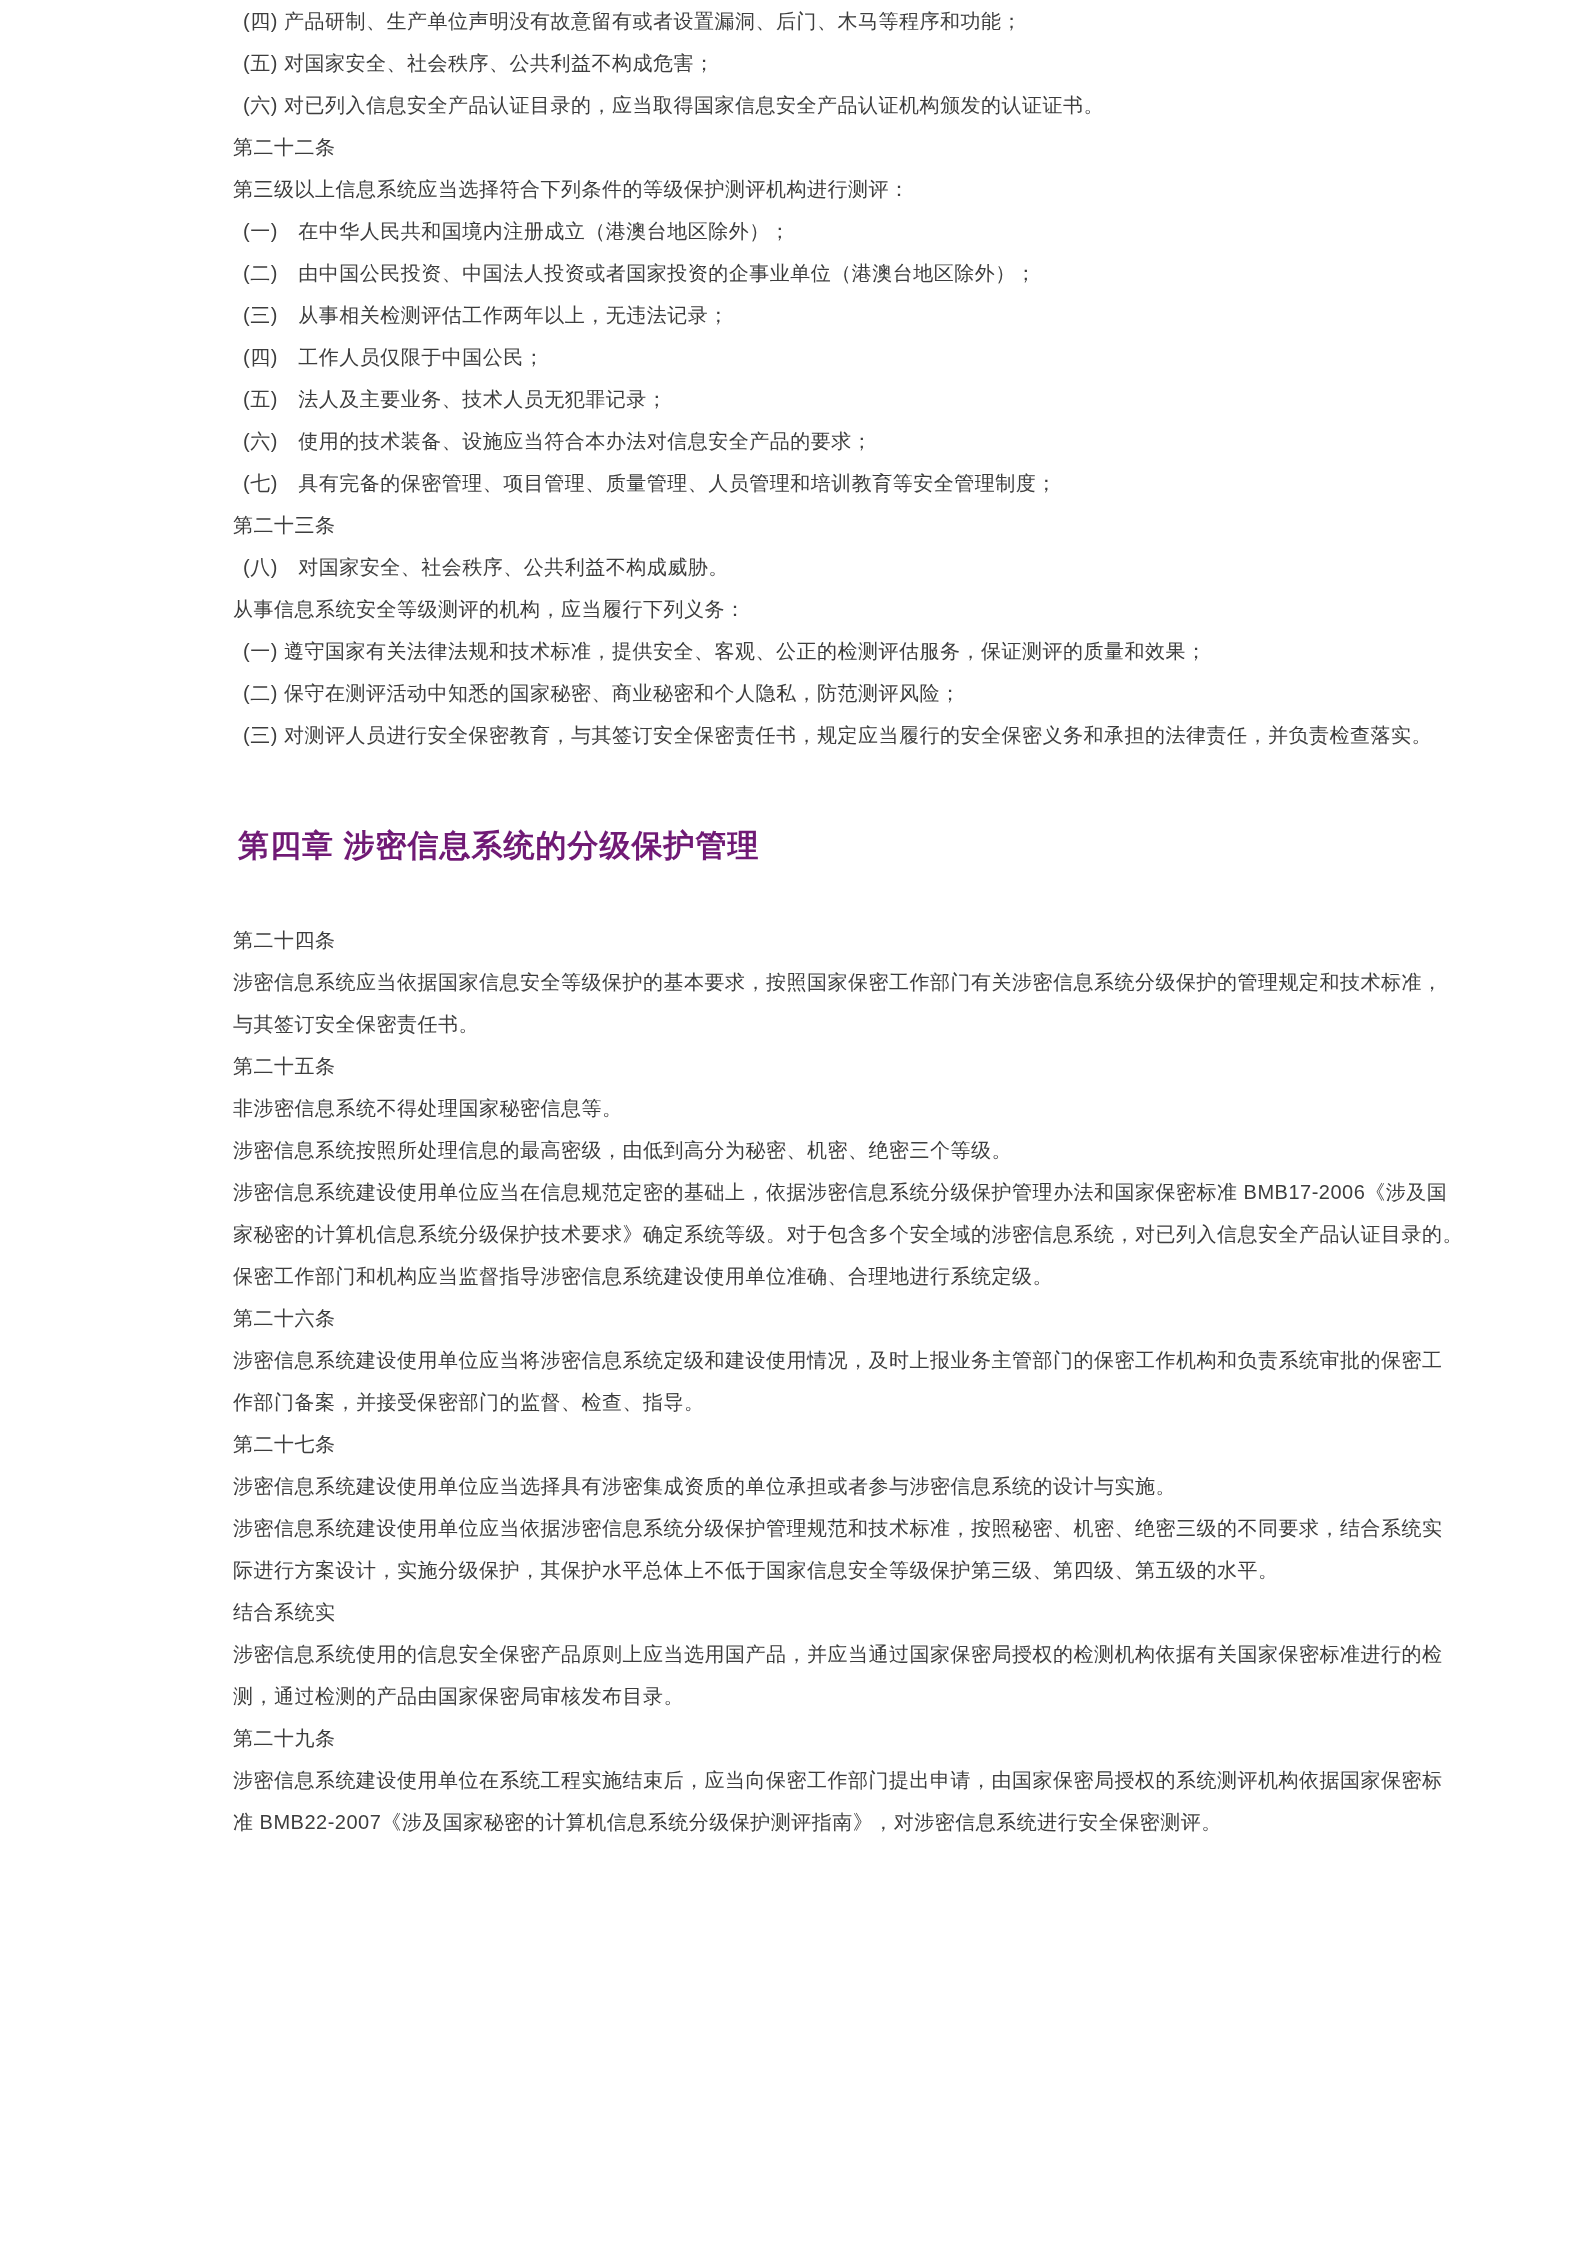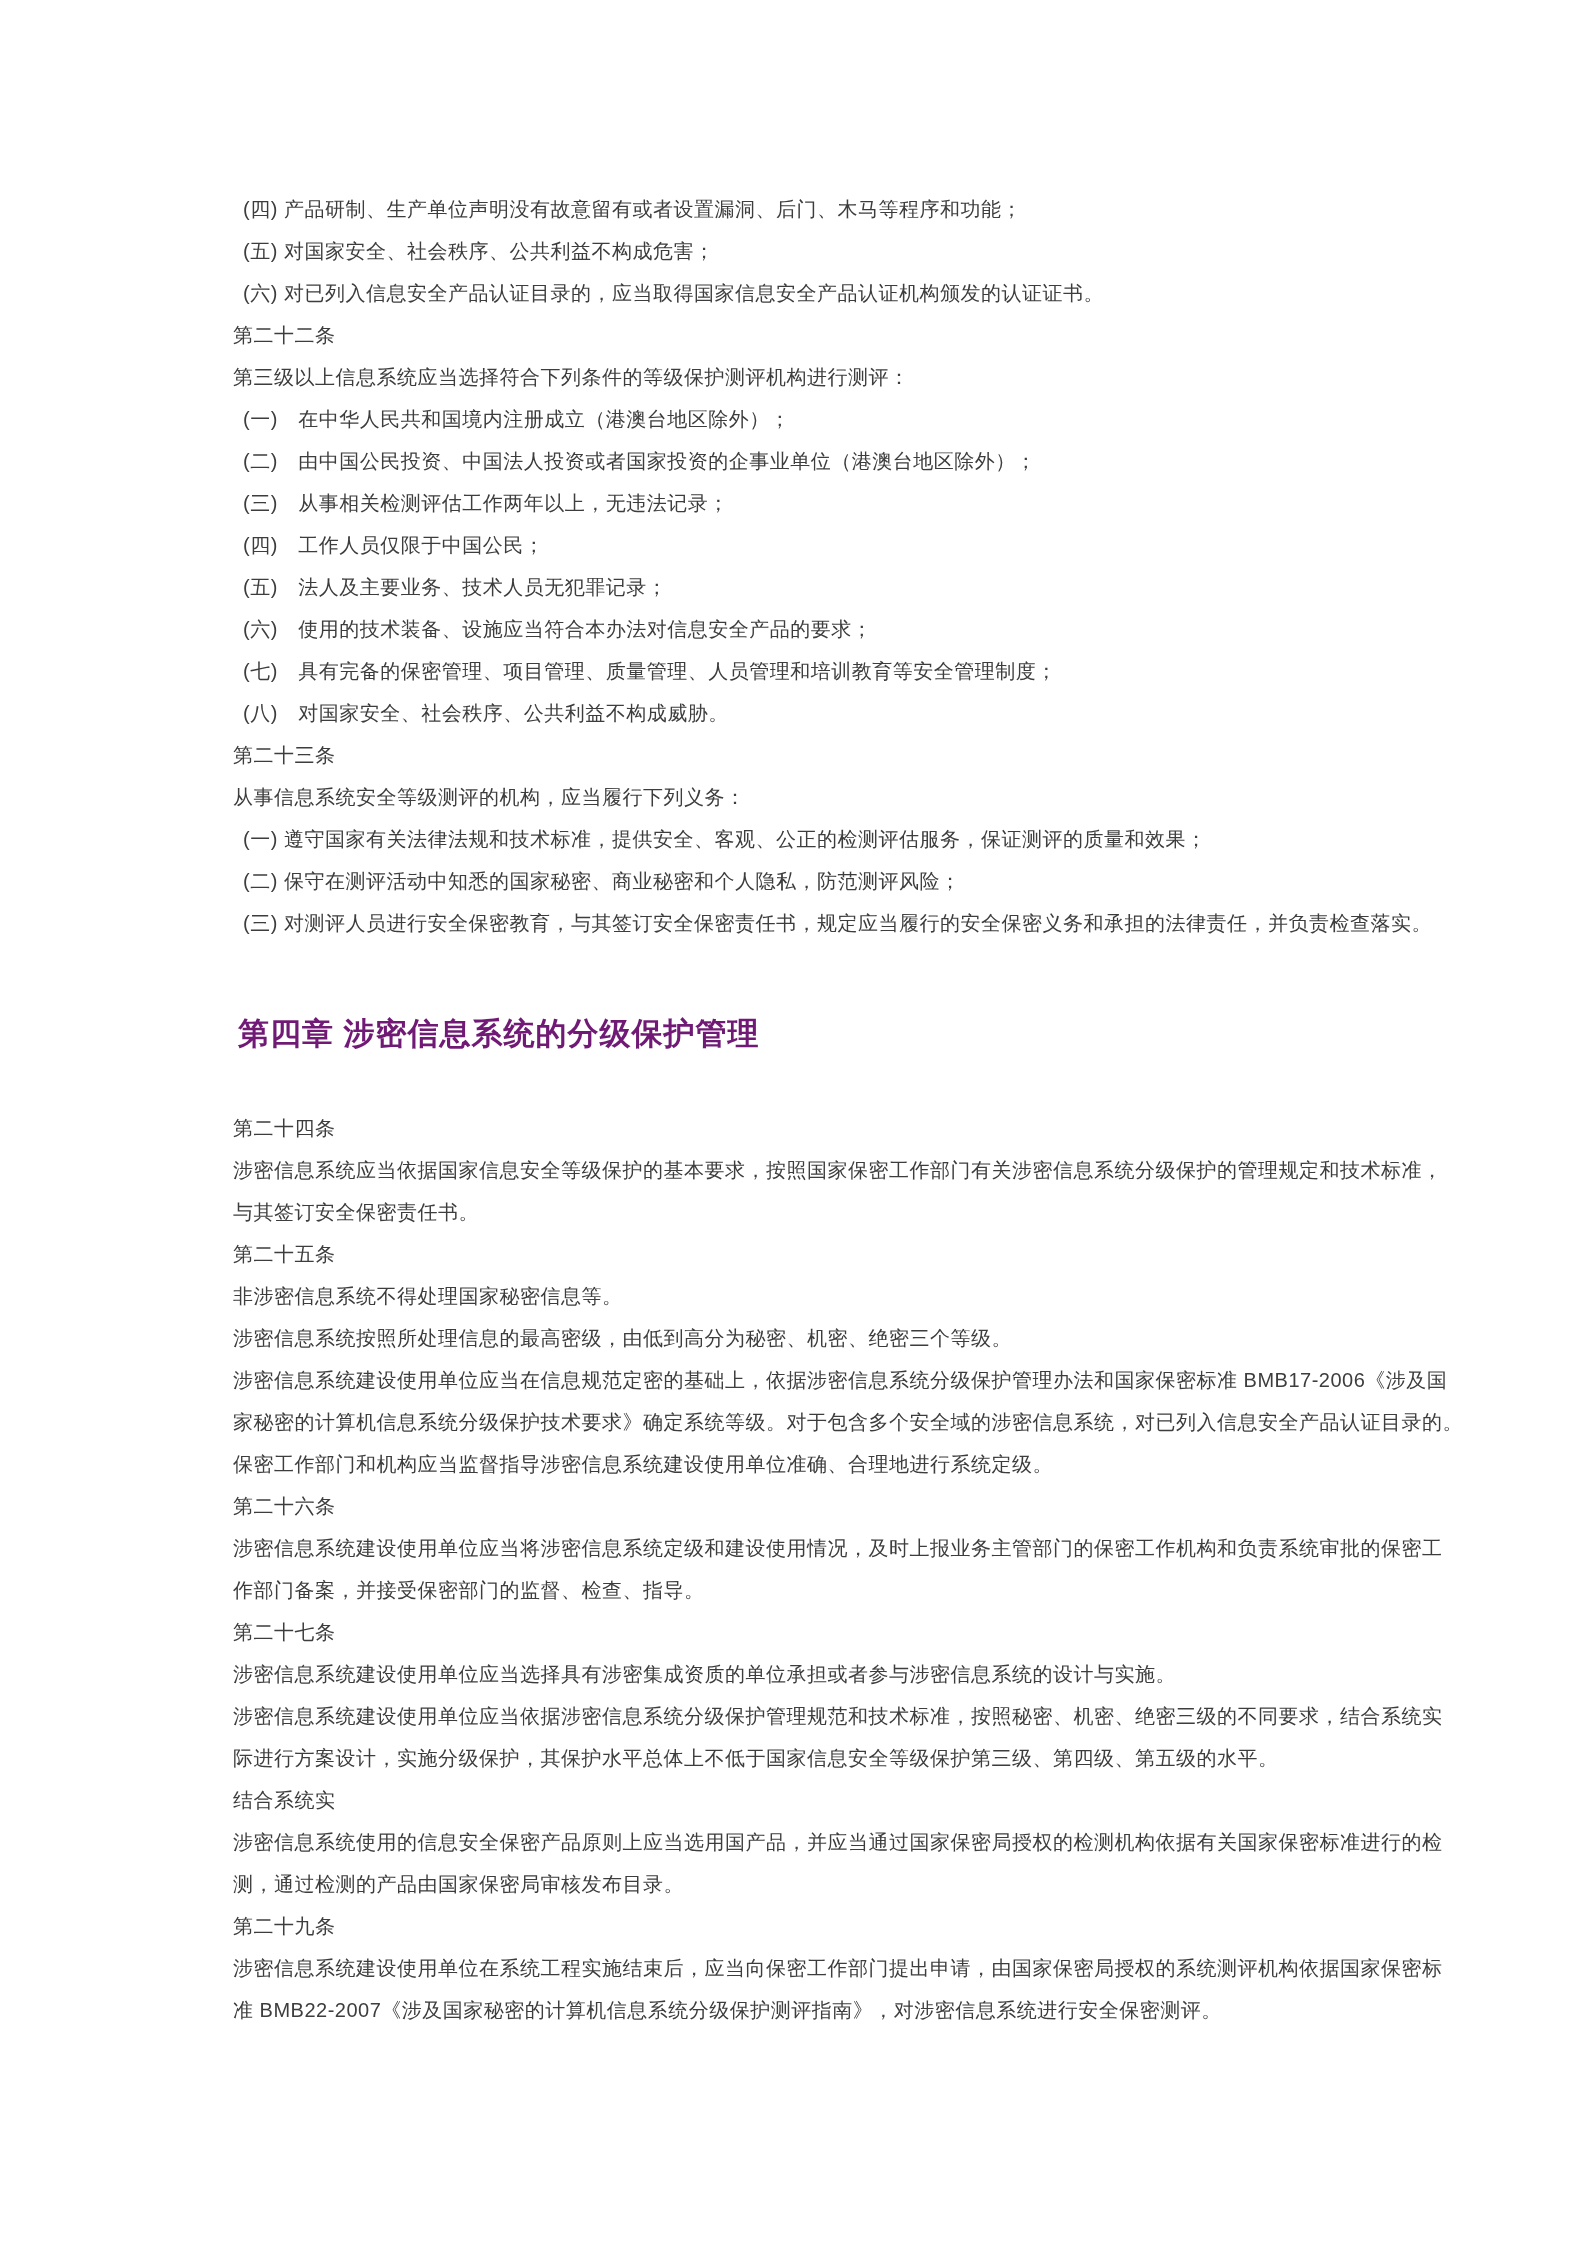--- a/index.html
+++ b/index.html
@@ -9,21 +9,20 @@
   body {
     width: 1586px;
     height: 2244px;
     background: #ffffff;
     font-family: "Liberation Sans", "DejaVu Sans", sans-serif;
     color: #3d3d3d;
     overflow: hidden;
   }
   .content {
     box-sizing: border-box;
-    padding-top: 188px;
     padding-left: 233px;
     padding-right: 100px;
   }
   .body-section {
     margin: 0;
   }
   .doc-line {
     font-size: 20px;
     line-height: 42px;
     height: 42px;
@@ -53,22 +52,22 @@
       <div class="doc-line indent">(六) 对已列入信息安全产品认证目录的，应当取得国家信息安全产品认证机构颁发的认证证书。</div>
       <div class="doc-line">第二十二条</div>
       <div class="doc-line">第三级以上信息系统应当选择符合下列条件的等级保护测评机构进行测评：</div>
       <div class="doc-line indent">(一)　在中华人民共和国境内注册成立（港澳台地区除外）；</div>
       <div class="doc-line indent">(二)　由中国公民投资、中国法人投资或者国家投资的企事业单位（港澳台地区除外）；</div>
       <div class="doc-line indent">(三)　从事相关检测评估工作两年以上，无违法记录；</div>
       <div class="doc-line indent">(四)　工作人员仅限于中国公民；</div>
       <div class="doc-line indent">(五)　法人及主要业务、技术人员无犯罪记录；</div>
       <div class="doc-line indent">(六)　使用的技术装备、设施应当符合本办法对信息安全产品的要求；</div>
       <div class="doc-line indent">(七)　具有完备的保密管理、项目管理、质量管理、人员管理和培训教育等安全管理制度；</div>
+      <div class="doc-line">第二十三条</div>
       <div class="doc-line indent">(八)　对国家安全、社会秩序、公共利益不构成威胁。</div>
-      <div class="doc-line">第二十三条</div>
       <div class="doc-line">从事信息系统安全等级测评的机构，应当履行下列义务：</div>
       <div class="doc-line indent">(一) 遵守国家有关法律法规和技术标准，提供安全、客观、公正的检测评估服务，保证测评的质量和效果；</div>
       <div class="doc-line indent">(二) 保守在测评活动中知悉的国家秘密、商业秘密和个人隐私，防范测评风险；</div>
       <div class="doc-line indent">(三) 对测评人员进行安全保密教育，与其签订安全保密责任书，规定应当履行的安全保密义务和承担的法律责任，并负责检查落实。</div>
     </div>
     <h2 class="chapter-heading">第四章 涉密信息系统的分级保护管理</h2>
     <div class="body-section">
       <div class="doc-line">第二十四条</div>
       <div class="doc-line">涉密信息系统应当依据国家信息安全等级保护的基本要求，按照国家保密工作部门有关涉密信息系统分级保护的管理规定和技术标准，</div>
       <div class="doc-line">与其签订安全保密责任书。</div>

